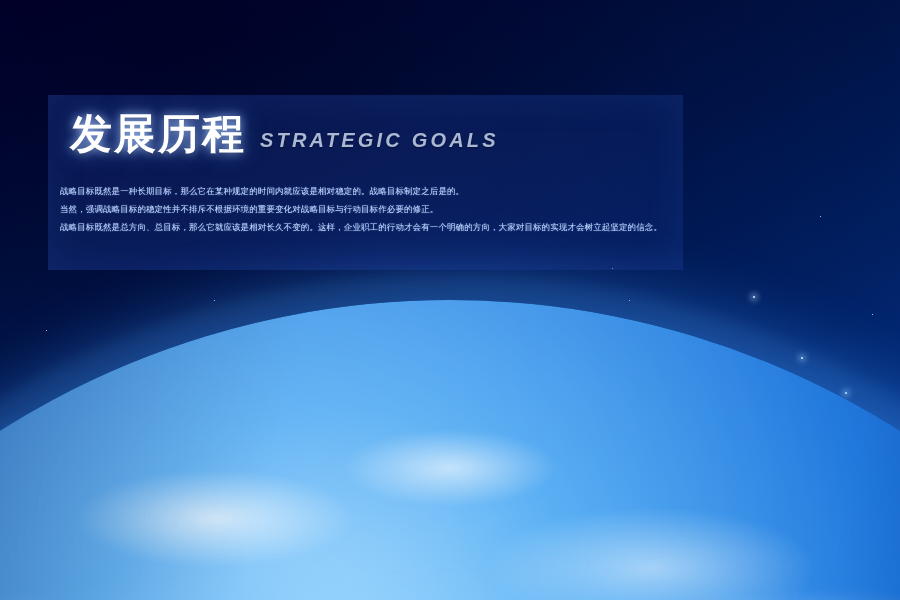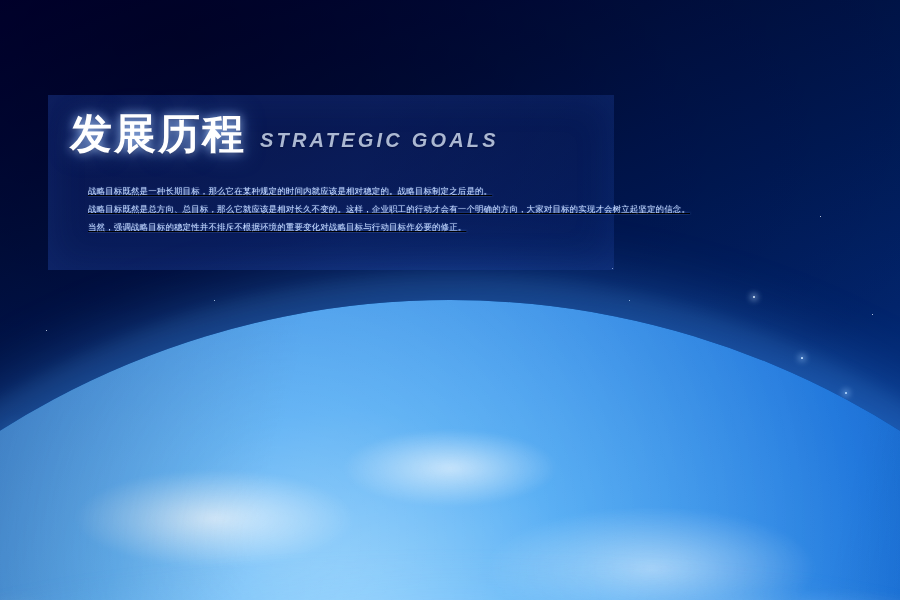--- a/index.html
+++ b/index.html
@@ -75,42 +75,42 @@
       linear-gradient(103deg, rgba(0,10,40,.55) 0%, rgba(0,0,0,0) 34%, rgba(0,0,0,0) 62%, rgba(0,8,34,.42) 100%);
   }
   .limb-glow{
     position:absolute;left:-70px;top:-70px;width:1820px;height:440px;
     background:radial-gradient(ellipse 820px 150px at 50% 100%, rgba(170,225,255,.60) 0%, rgba(120,195,255,.22) 45%, rgba(0,0,0,0) 72%);
     filter:blur(10px);pointer-events:none;
   }
 
   
   .panel{
-    position:absolute;left:48px;top:95px;width:566px;height:175px;
+    position:absolute;left:48px;top:95px;width:635px;height:175px;
     background:linear-gradient(100deg, rgba(26,56,150,.34) 0%, rgba(30,64,165,.30) 55%, rgba(24,54,146,.22) 100%);
     box-shadow:inset 0 0 40px rgba(60,110,220,.14);
   }
   .title-row{
     position:absolute;left:22px;top:18px;display:flex;align-items:flex-end;
   }
   .title-cn{
     font-family:"DejaVu Sans","Liberation Sans",sans-serif;
     font-weight:bold;font-size:42px;line-height:1;color:#ffffff;
     letter-spacing:2px;
     text-shadow:0 0 10px rgba(170,205,255,.85),0 0 22px rgba(110,165,255,.55),0 2px 3px rgba(0,0,40,.6);
   }
   .title-en{
     font-family:"Liberation Sans",sans-serif;
     font-style:italic;font-weight:bold;font-size:20px;letter-spacing:3.2px;
     color:#b9c6dd;opacity:.92;
     margin-left:14px;padding-bottom:3px;
     text-shadow:0 1px 2px rgba(0,0,40,.55);
   }
   .body-text{
-    position:absolute;left:40px;top:90px;width:660px;text-decoration:underline;
+    position:absolute;left:12px;top:90px;width:660px;
   }
   .body-text p{
     margin:0 0 6px 0;
     font-family:"DejaVu Sans","Liberation Sans",sans-serif;
     font-size:8.5px;line-height:12px;color:#c9dcff;
     letter-spacing:.1px;white-space:nowrap;overflow:hidden;
     text-shadow:0 0 2px rgba(120,170,255,.55);
   }
 </style>
 </head>
@@ -152,18 +152,18 @@
     <div class="limb-glow"></div>
   </div>
 
   <div class="panel">
     <div class="title-row">
       <span class="title-cn">发展历程</span>
       <span class="title-en">STRATEGIC GOALS</span>
     </div>
     <div class="body-text" id="body-text">
         <p>战略目标既然是一种长期目标，那么它在某种规定的时间内就应该是相对稳定的。战略目标制定之后是的。</p>
+        <p>当然，强调战略目标的稳定性并不排斥不根据环境的重要变化对战略目标与行动目标作必要的修正。</p>
         <p>战略目标既然是总方向、总目标，那么它就应该是相对长久不变的。这样，企业职工的行动才会有一个明确的方向，大家对目标的实现才会树立起坚定的信念。</p>
-        <p>当然，强调战略目标的稳定性并不排斥不根据环境的重要变化对战略目标与行动目标作必要的修正。</p>
       </div>
   </div>
 
 </div>
 
 </body></html>

